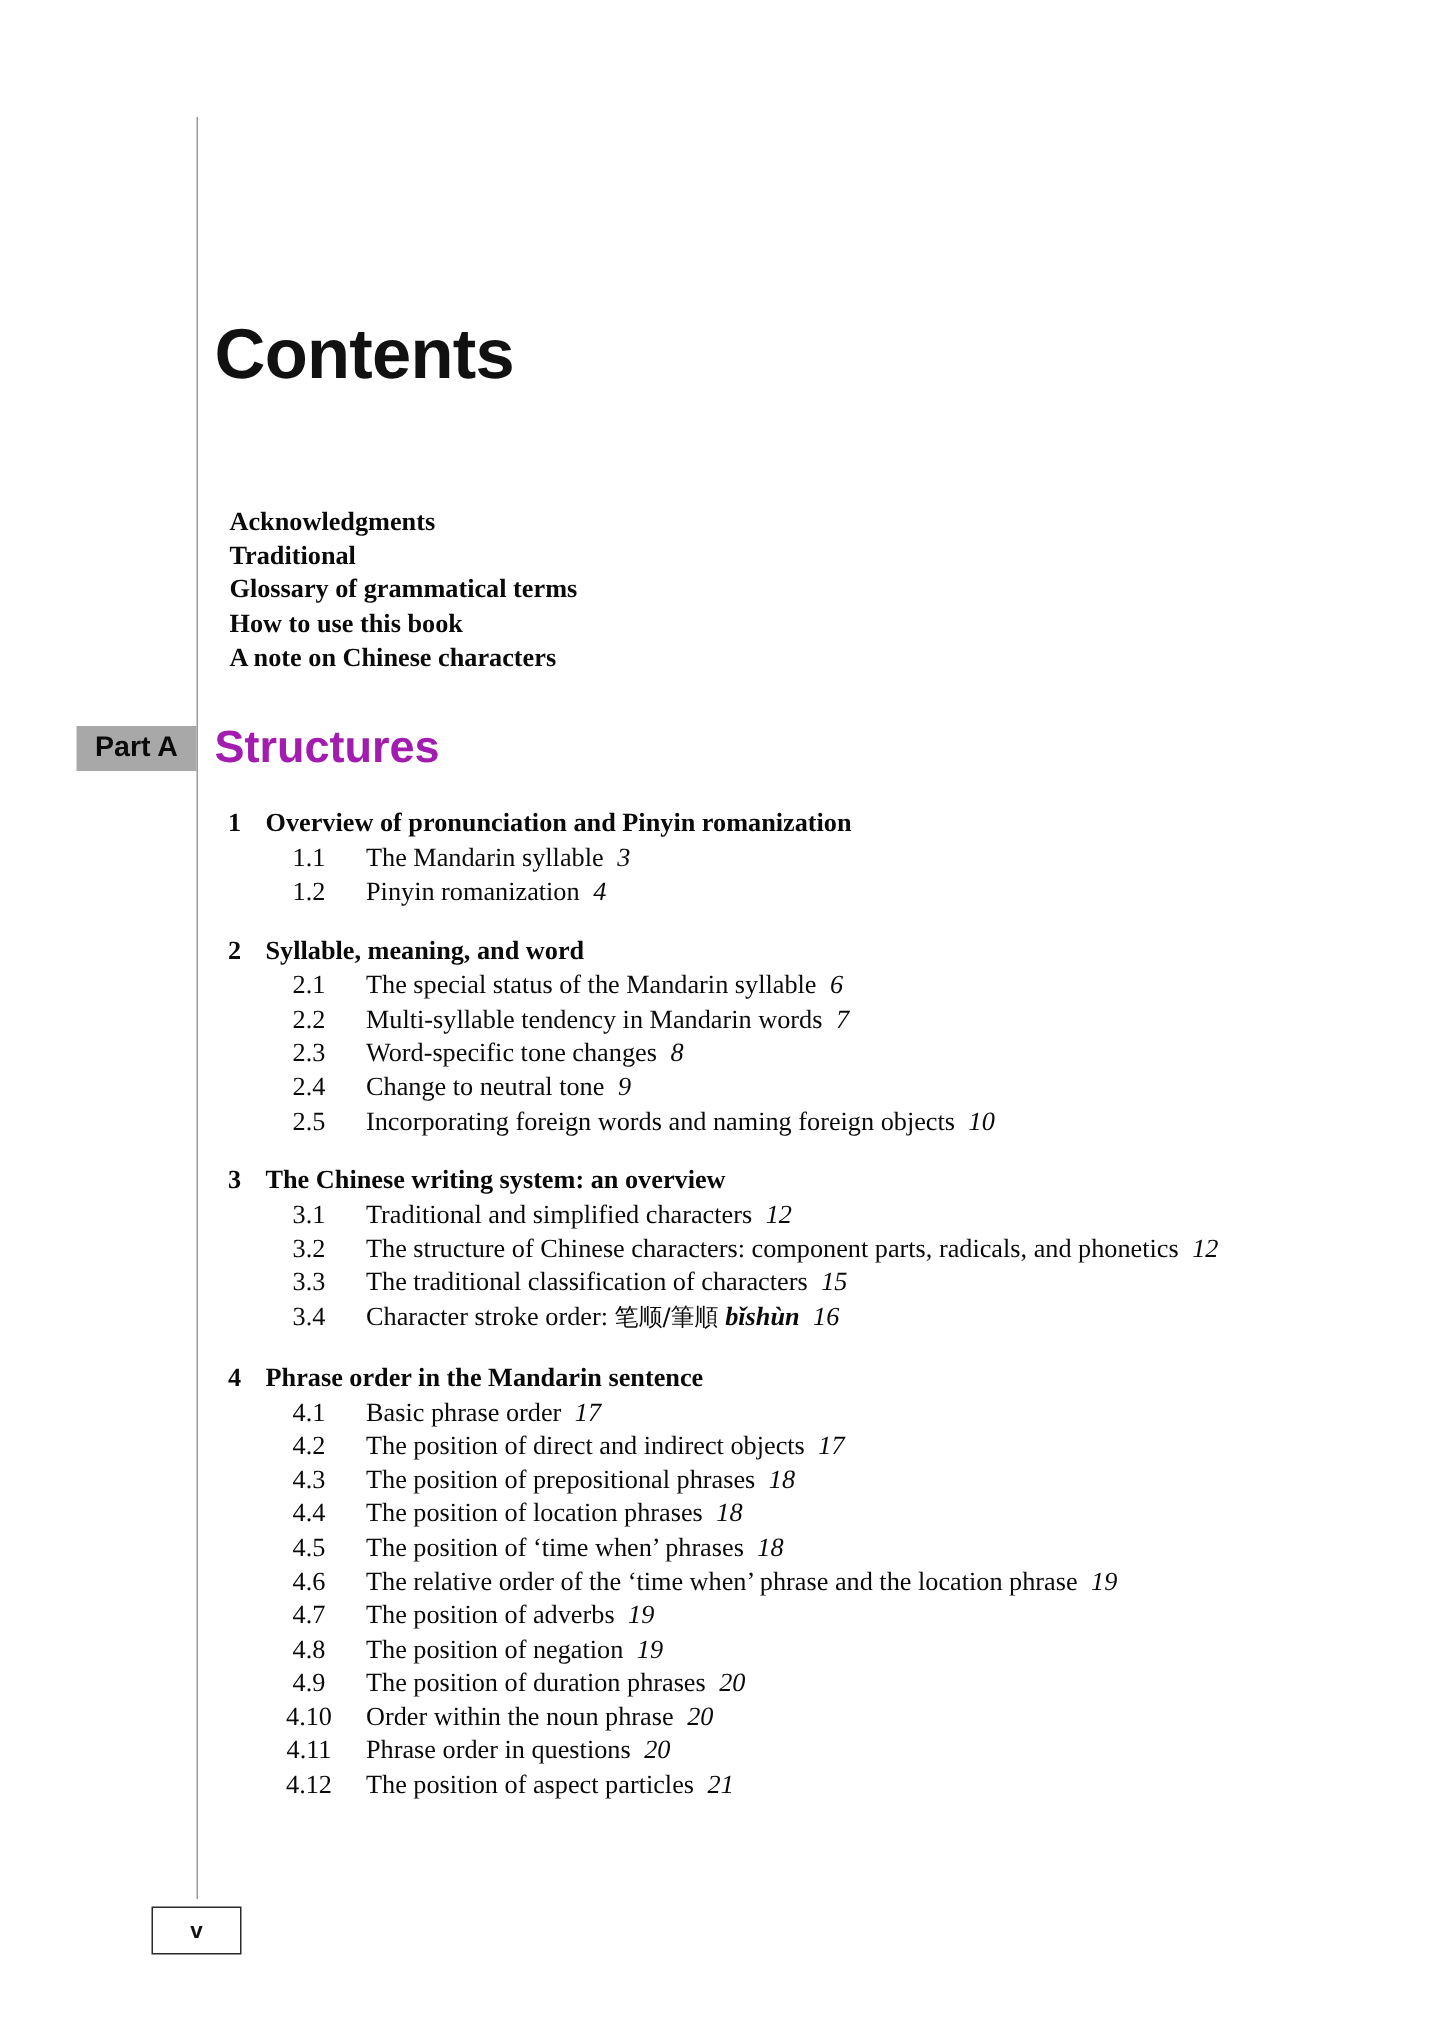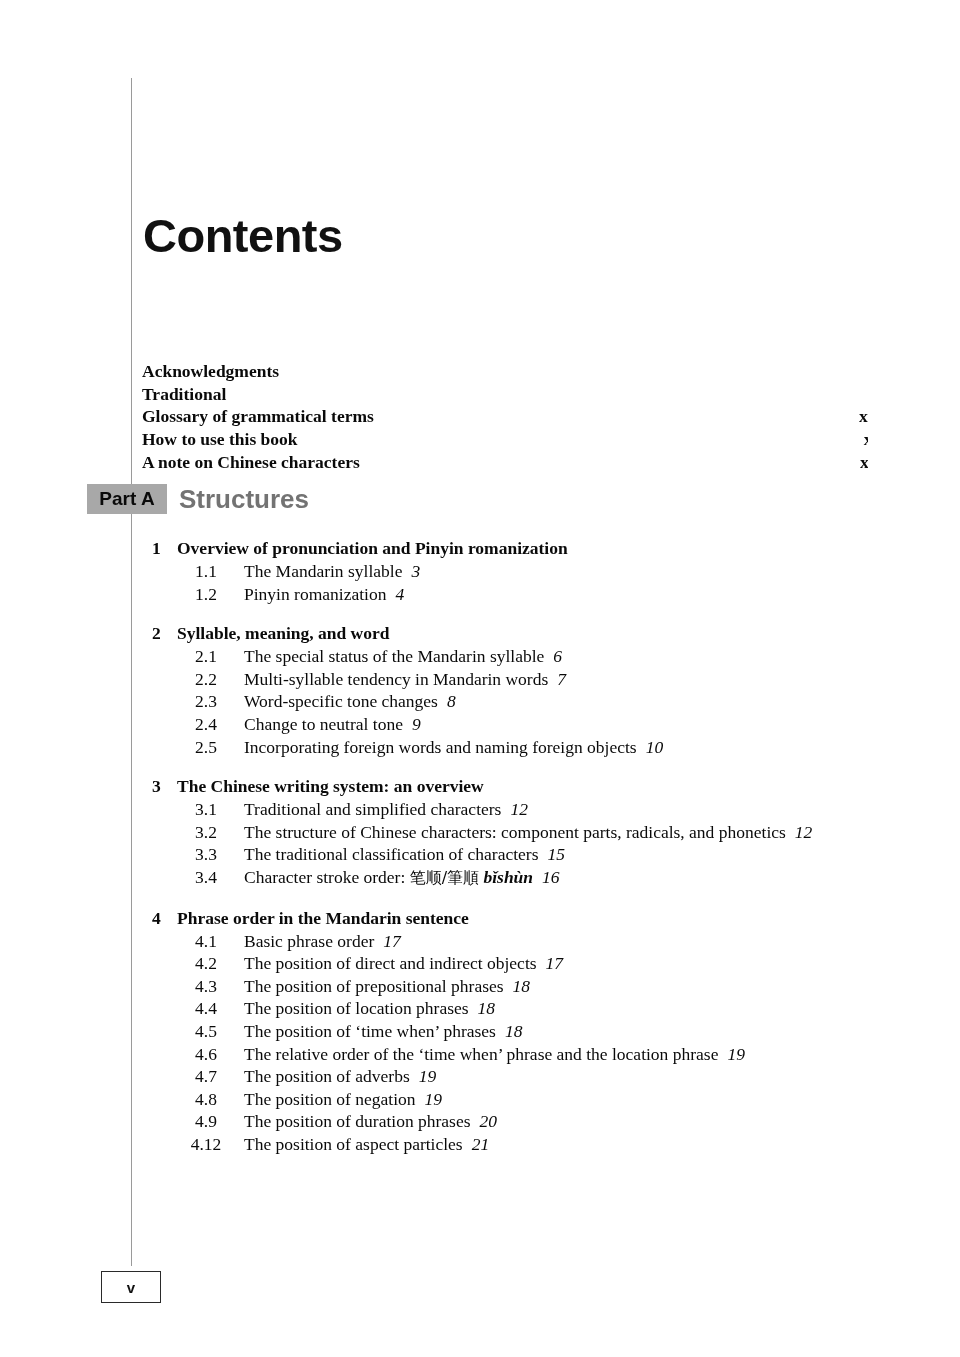--- a/index.html
+++ b/index.html
@@ -33,24 +33,23 @@
     font-family: "Liberation Sans", "DejaVu Sans", sans-serif;
     font-weight: bold;
     font-size: 47px;
     letter-spacing: -0.5px;
     line-height: 1;
     color: #111111;
   }
   
   .toc {
     position: absolute;
-    left: 142px;
+    left: 153px;
     top: 336px;
     width: 749px;
-    margin-top: 24px;
   }
   
   .front-row {
     position: relative;
     display: flex;
     align-items: baseline;
     font-weight: bold;
     font-size: 17.5px;
     line-height: 22.7px;
     white-space: nowrap;
@@ -61,21 +60,20 @@
     text-align: right;
     font-weight: bold;
   }
   
   .part-band {
     position: absolute;
     left: 0;
     top: 484px;
     width: 892px;
     height: 34px;
-    margin-left: 36px;
   }
   .part-tag {
     position: absolute;
     left: 51px;
     top: 0;
     width: 80px;
     height: 30px;
     background: #a8a8a8;
     font-family: "Liberation Sans", "DejaVu Sans", sans-serif;
     font-weight: bold;
@@ -88,22 +86,22 @@
   }
   .part-title {
     position: absolute;
     left: 143px;
     top: 0;
     height: 30px;
     display: flex;
     align-items: center;
     font-family: "Liberation Sans", "DejaVu Sans", sans-serif;
     font-weight: bold;
-    font-size: 26px;
-    color: #737373;
+    font-size: 30px;
+    color: #a21caf;
   }
   .part-page {
     position: absolute;
     right: 0;
     top: 0;
     height: 30px;
     display: flex;
     align-items: center;
     justify-content: flex-end;
     font-family: "Liberation Sans", "DejaVu Sans", sans-serif;
@@ -250,19 +248,21 @@
         <div class="chapter-head"><span class="chapter-num">4</span><span>Phrase order in the Mandarin sentence</span><span class="chapter-page">17</span></div>
         <div class="section"><span class="section-num">4.1</span><span class="section-title">Basic phrase order</span><span class="section-page">17</span></div>
         <div class="section"><span class="section-num">4.2</span><span class="section-title">The position of direct and indirect objects</span><span class="section-page">17</span></div>
         <div class="section"><span class="section-num">4.3</span><span class="section-title">The position of prepositional phrases</span><span class="section-page">18</span></div>
         <div class="section"><span class="section-num">4.4</span><span class="section-title">The position of location phrases</span><span class="section-page">18</span></div>
         <div class="section"><span class="section-num">4.5</span><span class="section-title">The position of ‘time when’ phrases</span><span class="section-page">18</span></div>
         <div class="section"><span class="section-num">4.6</span><span class="section-title">The relative order of the ‘time when’ phrase and the location phrase</span><span class="section-page">19</span></div>
         <div class="section"><span class="section-num">4.7</span><span class="section-title">The position of adverbs</span><span class="section-page">19</span></div>
         <div class="section"><span class="section-num">4.8</span><span class="section-title">The position of negation</span><span class="section-page">19</span></div>
         <div class="section"><span class="section-num">4.9</span><span class="section-title">The position of duration phrases</span><span class="section-page">20</span></div>
+        <div class="section"><span class="section-num">4.10</span><span class="section-title">Order within the noun phrase</span><span class="section-page">20</span></div>
+        <div class="section"><span class="section-num">4.11</span><span class="section-title">Phrase order in questions</span><span class="section-page">20</span></div>
         <div class="section"><span class="section-num">4.12</span><span class="section-title">The position of aspect particles</span><span class="section-page">21</span></div>
       </div>
     </div>
 
   <div class="folio">v</div>
 
 </div>
 
 </body></html>

